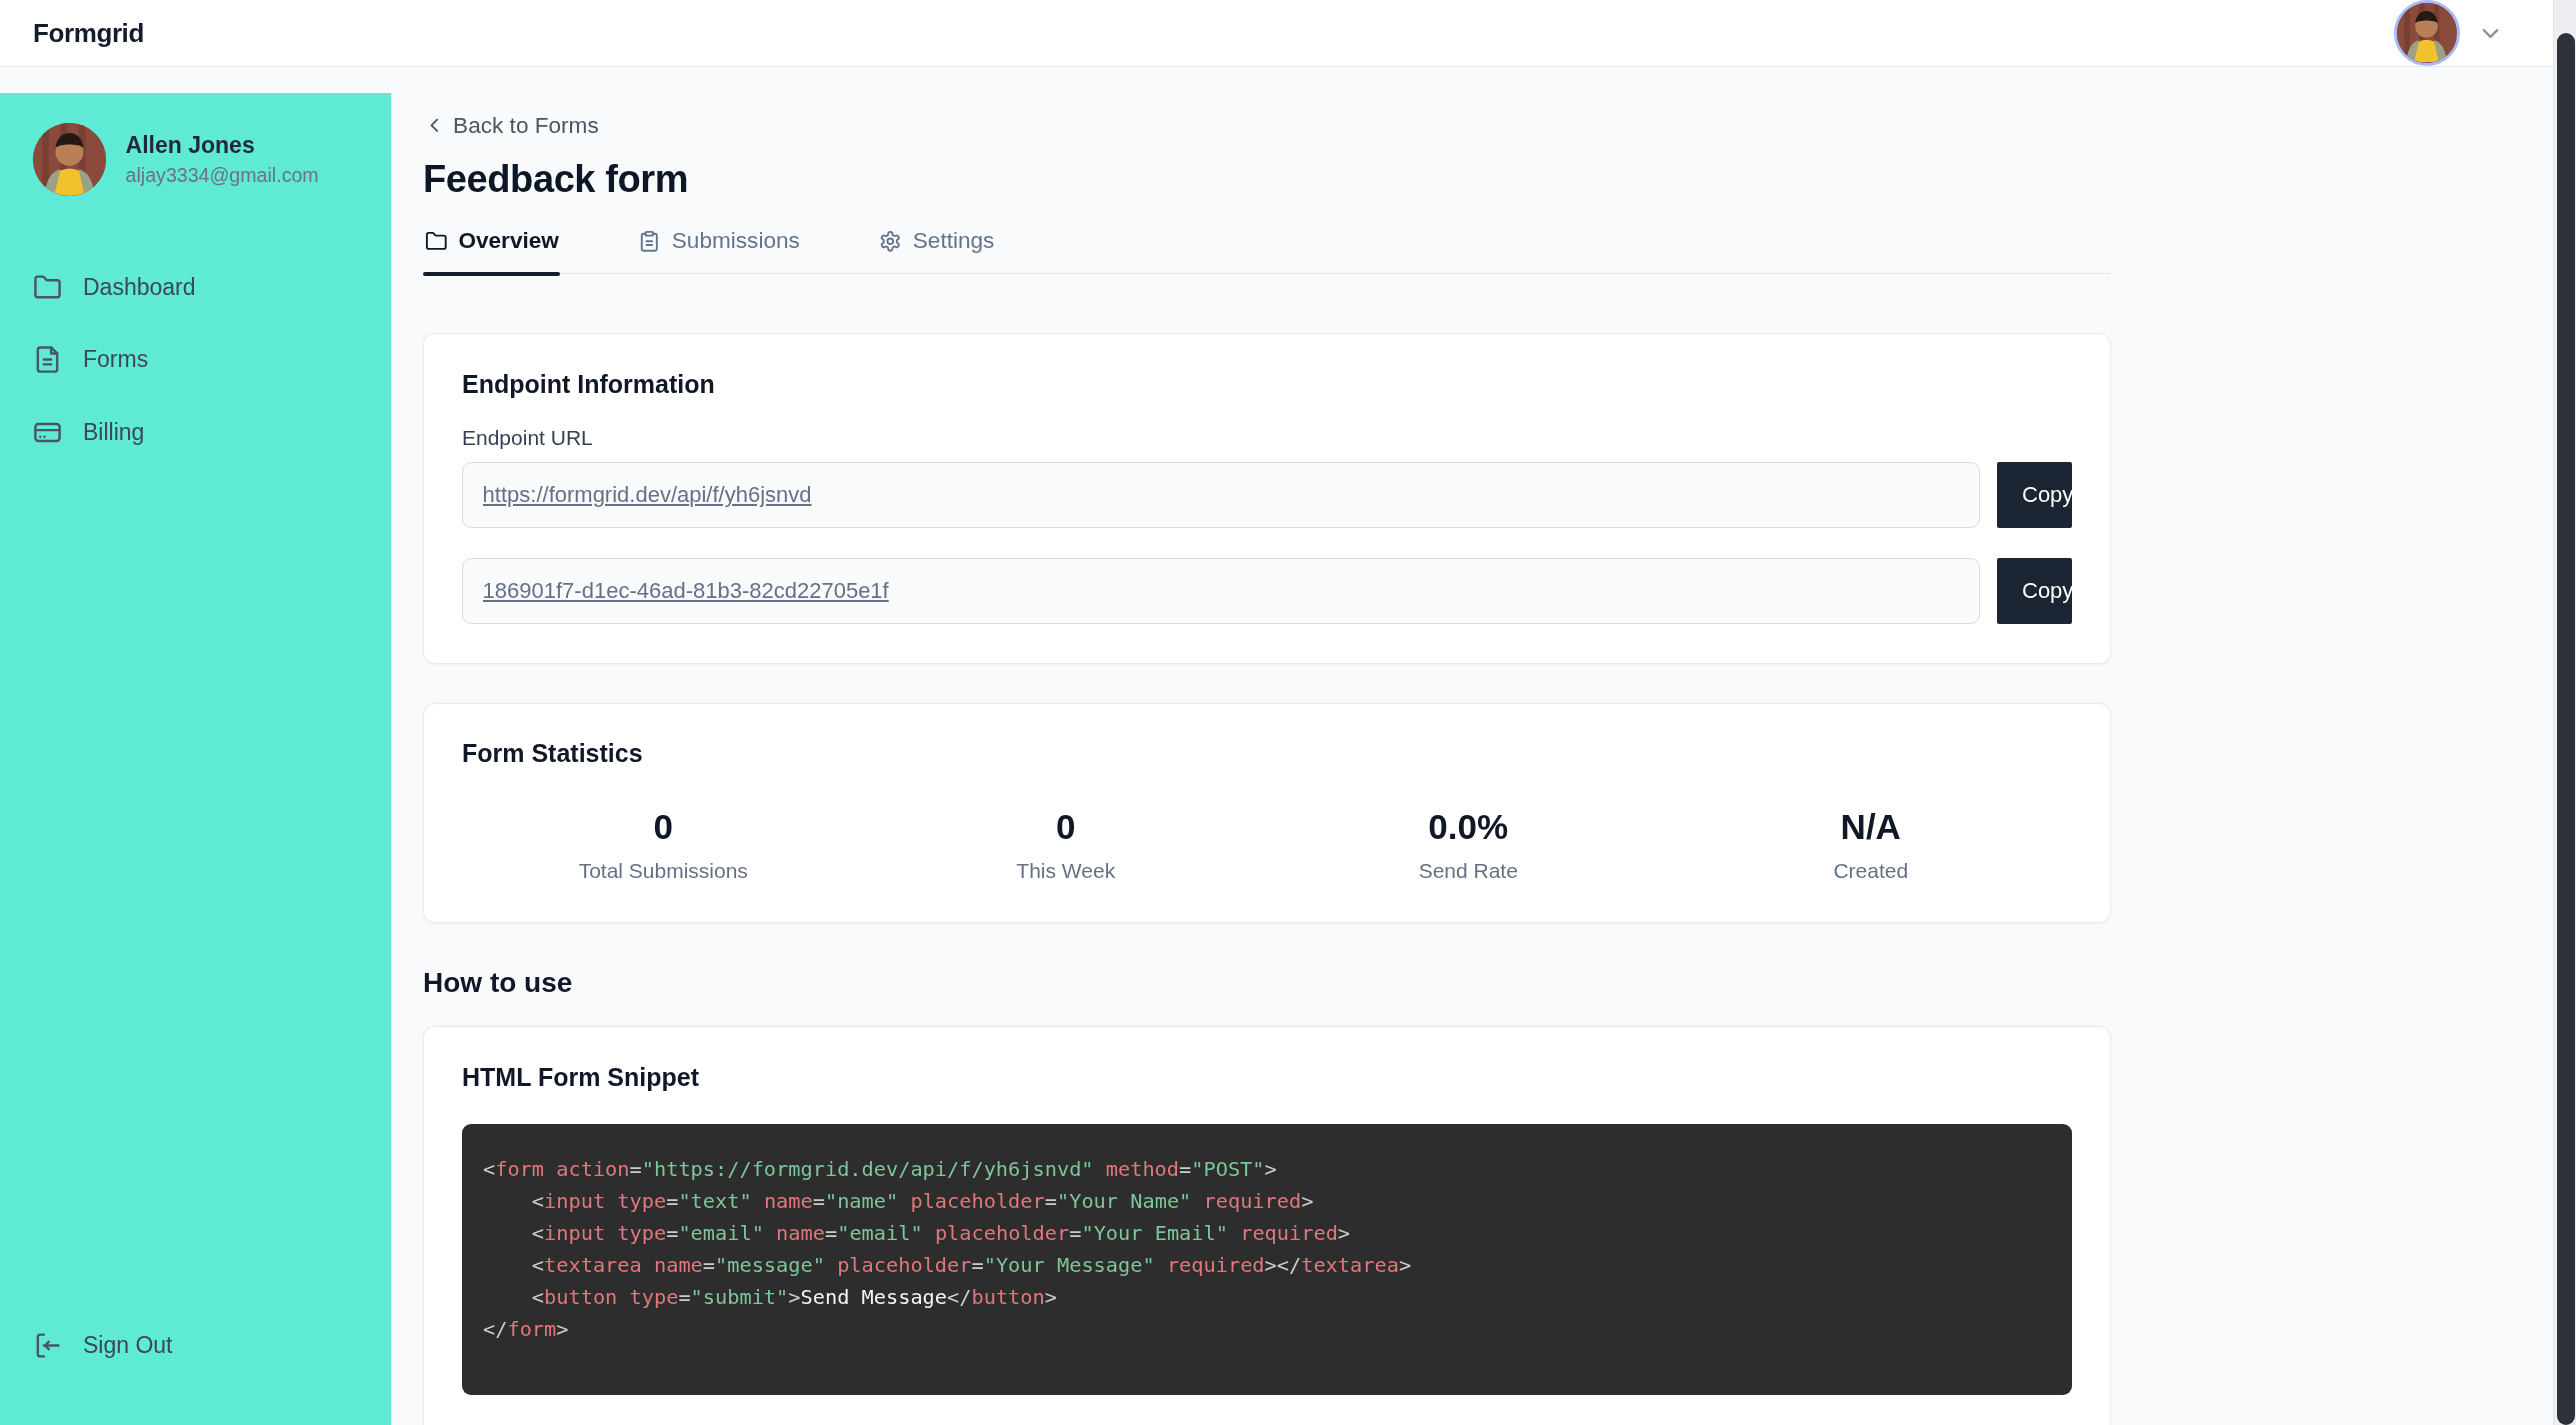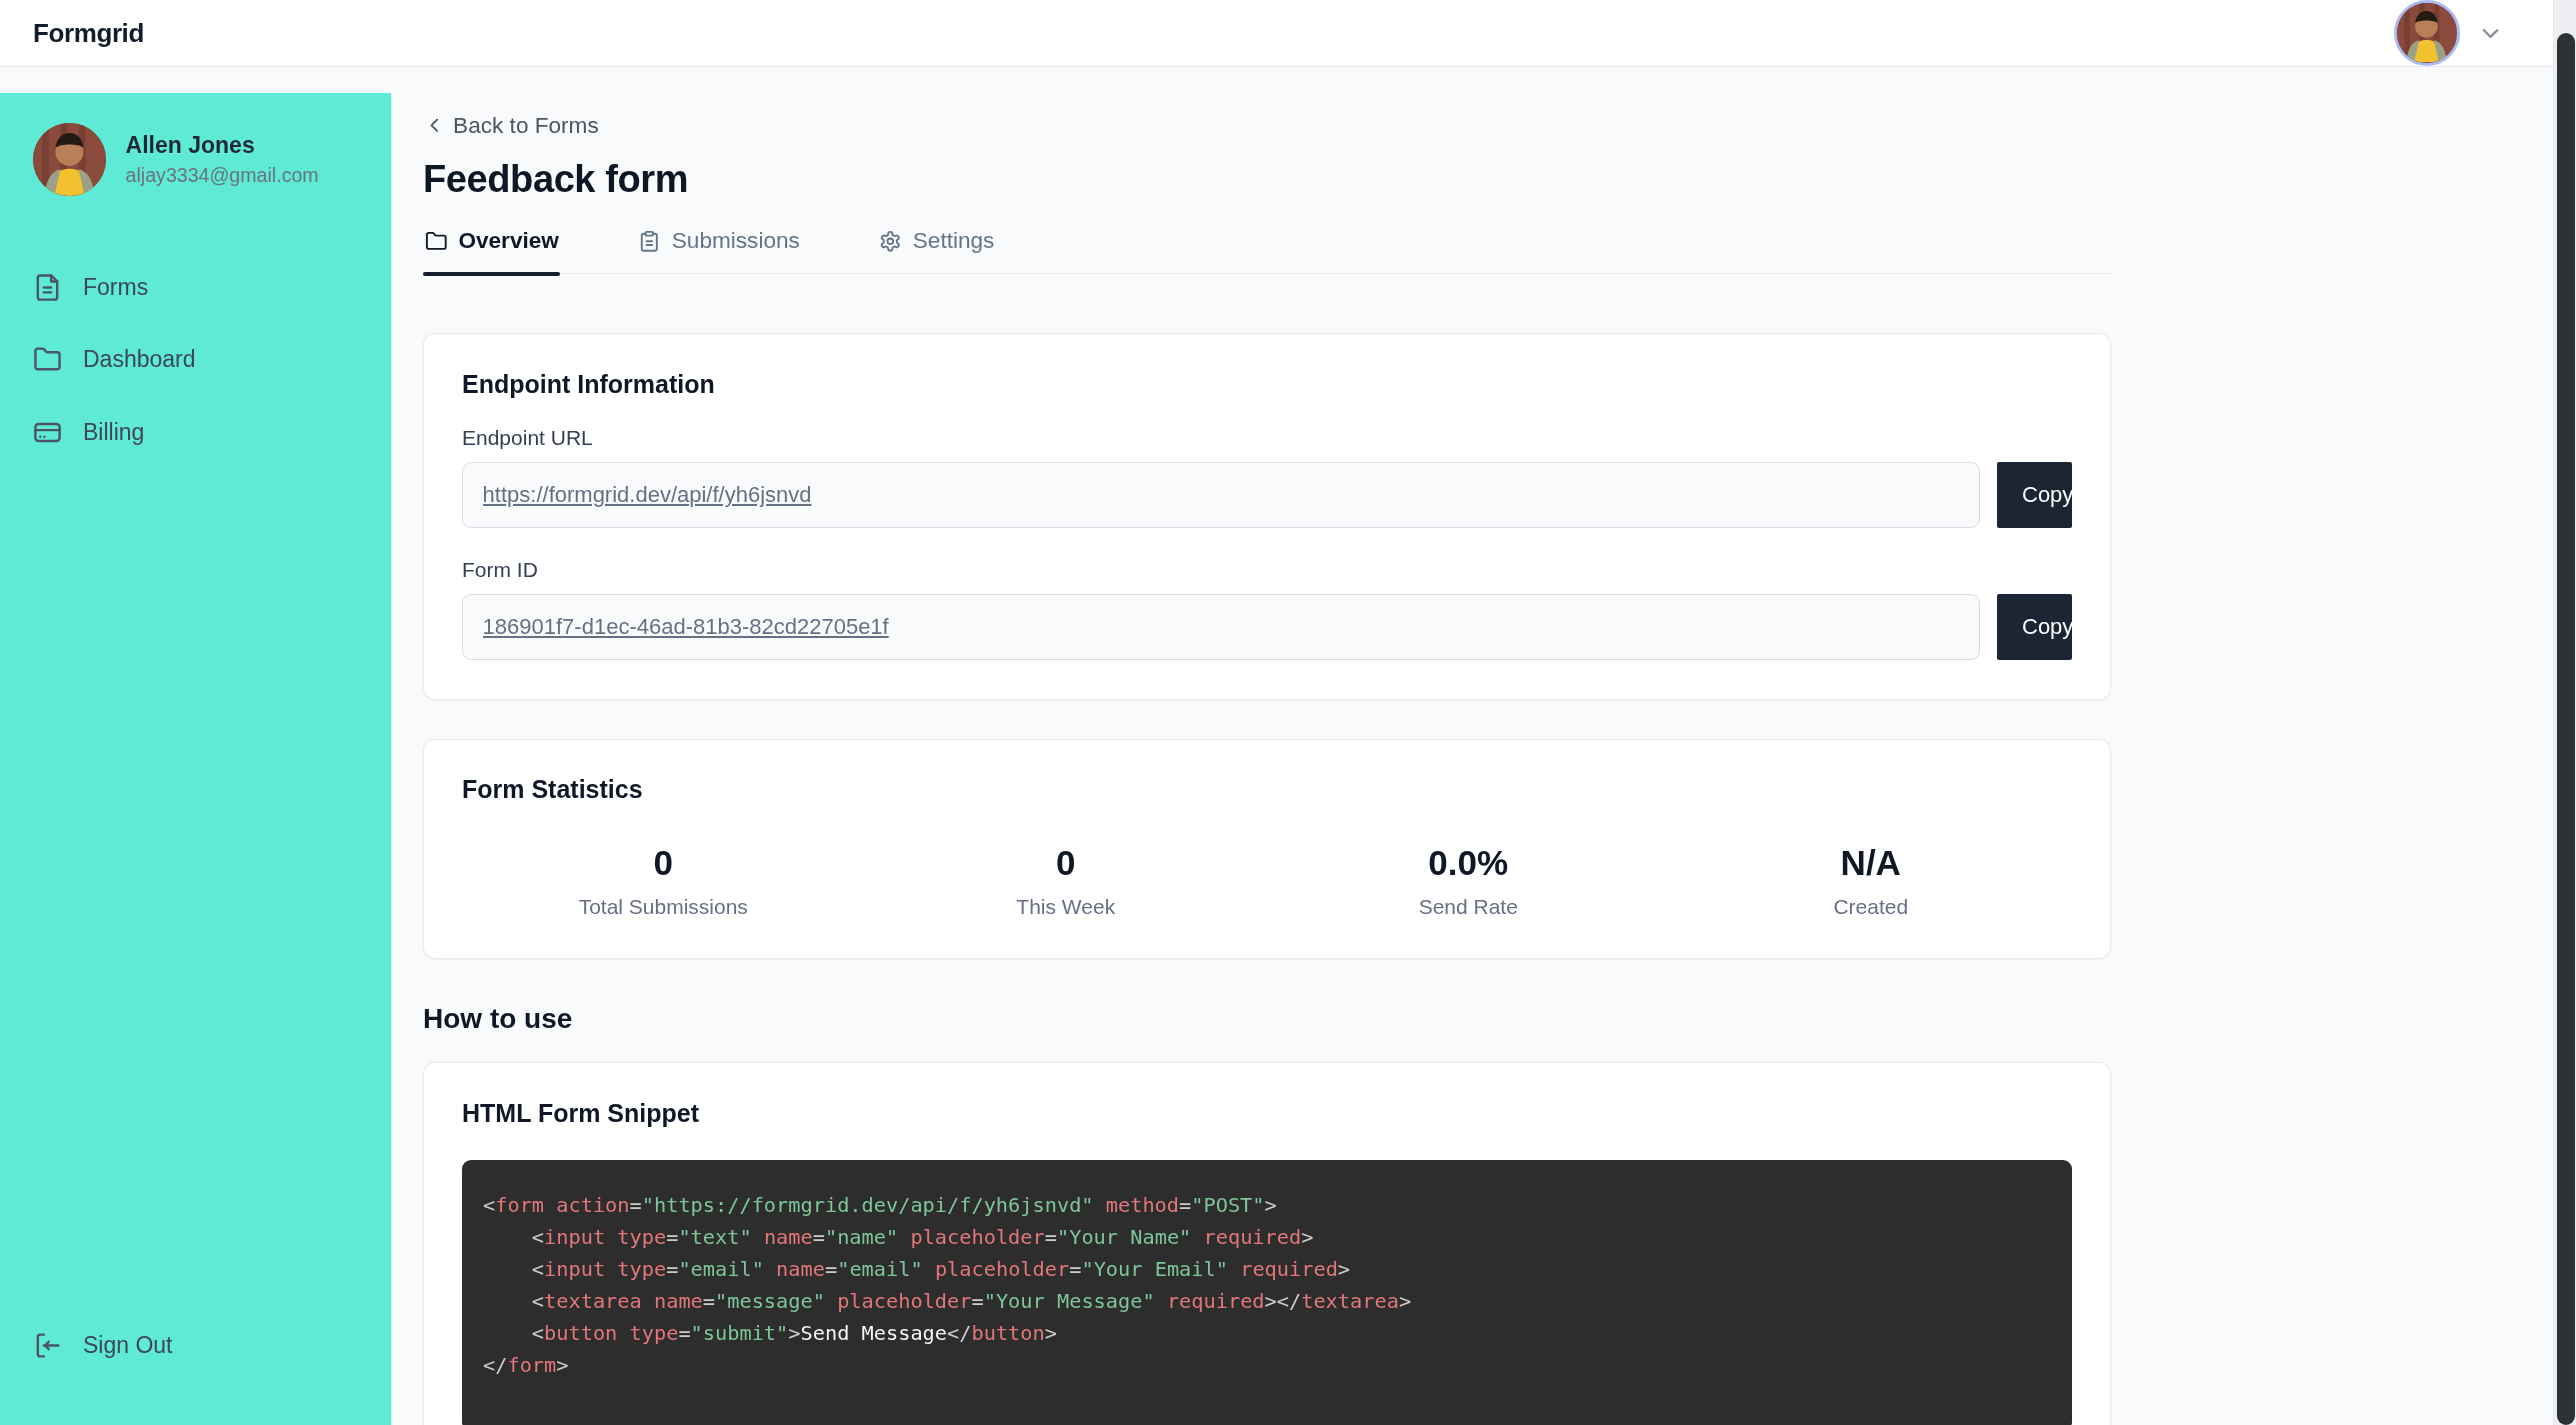--- a/index.html
+++ b/index.html
@@ -133,35 +133,35 @@
     <div>
       <div class="user-name">Allen Jones</div>
       <div class="user-email">aljay3334@gmail.com</div>
     </div>
   </div>
 
   <div class="nav">
     <div class="nav-item">
       <span class="icon">
         <svg width="29" height="29" viewBox="0 0 24 24" fill="none" stroke="currentColor" stroke-width="2" stroke-linecap="round" stroke-linejoin="round">
+            <path d="M20 20a2 2 0 0 0 2-2V8a2 2 0 0 0-2-2h-7.9a2 2 0 0 1-1.69-.9L9.6 3.9A2 2 0 0 0 7.93 3H4a2 2 0 0 0-2 2v13a2 2 0 0 0 2 2Z"></path>
+          </svg>
+      </span>
+      <span>Dashboard</span>
+    </div>
+    <div class="nav-item">
+      <span class="icon">
+        <svg width="29" height="29" viewBox="0 0 24 24" fill="none" stroke="currentColor" stroke-width="2" stroke-linecap="round" stroke-linejoin="round">
             <path d="M15 2H6a2 2 0 0 0-2 2v16a2 2 0 0 0 2 2h12a2 2 0 0 0 2-2V7Z"></path>
             <path d="M15 2v5h5"></path>
             <path d="M9 12h6"></path>
             <path d="M9 16h6"></path>
           </svg>
       </span>
       <span>Forms</span>
-    </div>
-    <div class="nav-item">
-      <span class="icon">
-        <svg width="29" height="29" viewBox="0 0 24 24" fill="none" stroke="currentColor" stroke-width="2" stroke-linecap="round" stroke-linejoin="round">
-            <path d="M20 20a2 2 0 0 0 2-2V8a2 2 0 0 0-2-2h-7.9a2 2 0 0 1-1.69-.9L9.6 3.9A2 2 0 0 0 7.93 3H4a2 2 0 0 0-2 2v13a2 2 0 0 0 2 2Z"></path>
-          </svg>
-      </span>
-      <span>Dashboard</span>
     </div>
     <div class="nav-item">
       <span class="icon">
         <svg width="29" height="29" viewBox="0 0 24 24" fill="none" stroke="currentColor" stroke-width="2" stroke-linecap="round" stroke-linejoin="round">
             <rect width="20" height="14" x="2" y="5" rx="2.5"></rect>
             <path d="M2 10h20"></path>
             <path d="M6 15.5h.01"></path>
             <path d="M9.5 15.5h.01"></path>
           </svg>
       </span>
@@ -228,21 +228,20 @@
 
     
     <div class="card card-endpoint">
       <div class="card-title">Endpoint Information</div>
       <div class="section-gap"></div>
       <div class="field-label">Endpoint URL</div>
       <div class="field-row">
         <input class="text-input" readonly="" value="https://formgrid.dev/api/f/yh6jsnvd" style="">
         <button class="copy-btn">Copy</button>
       </div>
-      <div class="field-label">Form ID</div>
       <div class="field-row">
         <input class="text-input" readonly="" value="186901f7-d1ec-46ad-81b3-82cd22705e1f" style="">
         <button class="copy-btn">Copy</button>
       </div>
     </div>
 
     
     <div class="card card-stats">
       <div class="card-title">Form Statistics</div>
       <div class="stats-row">

